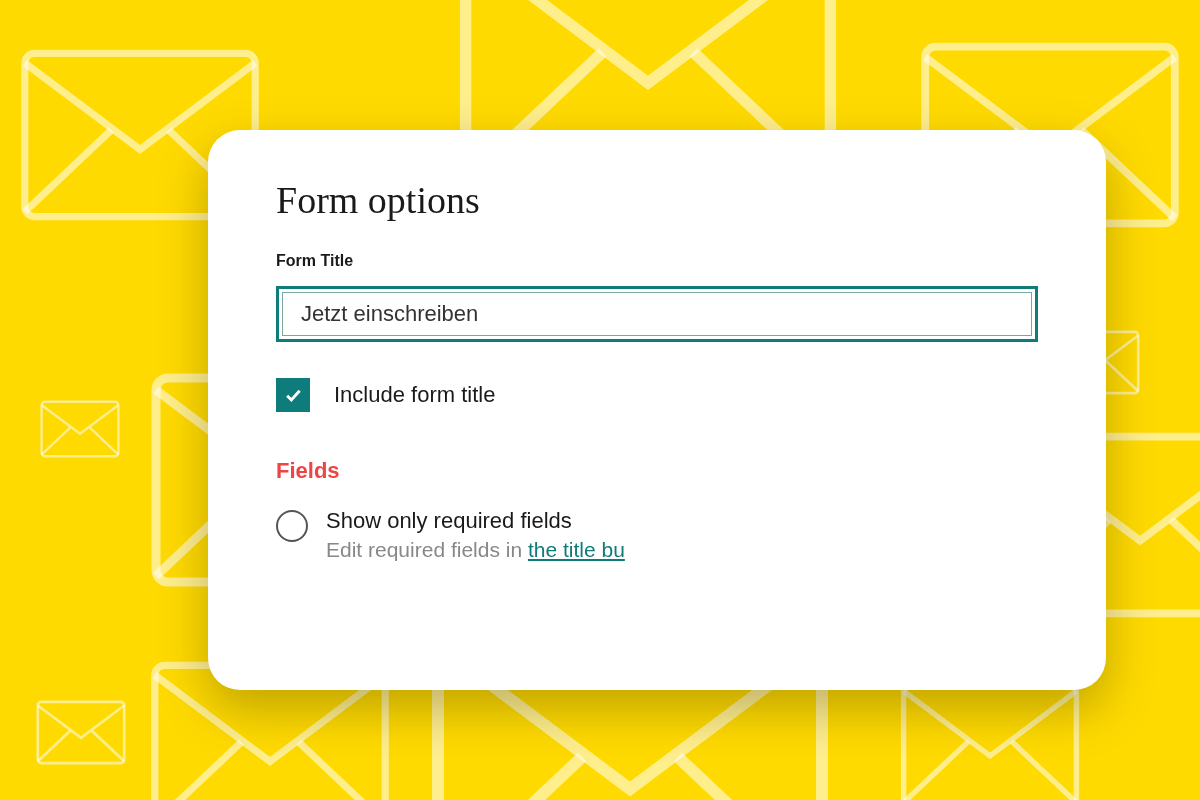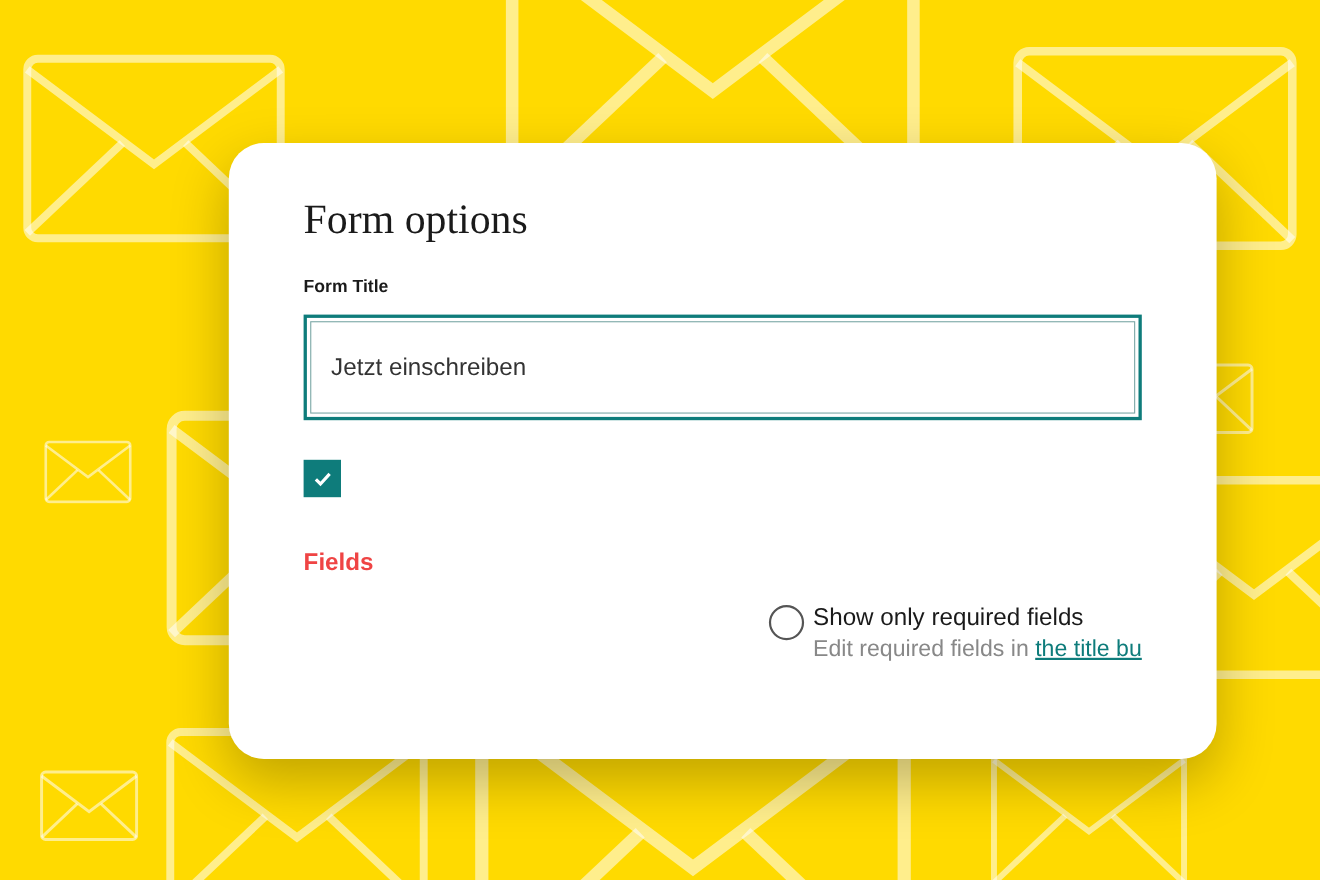--- a/index.html
+++ b/index.html
@@ -47,21 +47,21 @@
     border: 3px solid #0E7C7B;
     padding: 3px;
     margin-bottom: 36px;
   }
   .input {
     width: 100%;
     border: 1px solid #7aa7a6;
     outline: none;
     font-size: 22px;
     color: #333;
-    padding: 28px 18px;
+    padding: 8px 18px;
     font-family: inherit;
   }
   .row {
     display: flex;
     align-items: center;
     gap: 24px;
     margin-bottom: 46px;
   }
   .checkbox {
     width: 34px;
@@ -80,22 +80,21 @@
   }
   .section-label {
     font-size: 22px;
     font-weight: 600;
     color: #ef4444;
     margin-bottom: 24px;
   }
   .radio-row {
     display: flex;
     align-items: flex-start;
-    gap: 8px;
-    justify-content: flex-end;
+    gap: 18px;
   }
   .radio {
     width: 32px;
     height: 32px;
     border: 2px solid #555;
     border-radius: 50%;
     flex-shrink: 0;
     cursor: pointer;
     margin-top: 2px;
   }
@@ -205,20 +204,21 @@
   <div class="input-wrap">
     <input class="input" type="text" value="Jetzt einschreiben" style="">
   </div>
 
   <div class="row">
     <div class="checkbox">
       <svg viewBox="0 0 24 24" width="20" height="20">
           <path d="M5 13 L10 18 L20 7"></path>
         </svg>
     </div>
+    <div class="cb-label">Include form title</div>
   </div>
 
   <div class="section-label">Fields</div>
 
   <div class="radio-row">
     <div class="radio"></div>
     <div class="radio-text">
       <div class="radio-label">Show only required fields</div>
       <div class="hint">
         <span>Edit required fields in </span><a>the title bu</a>

